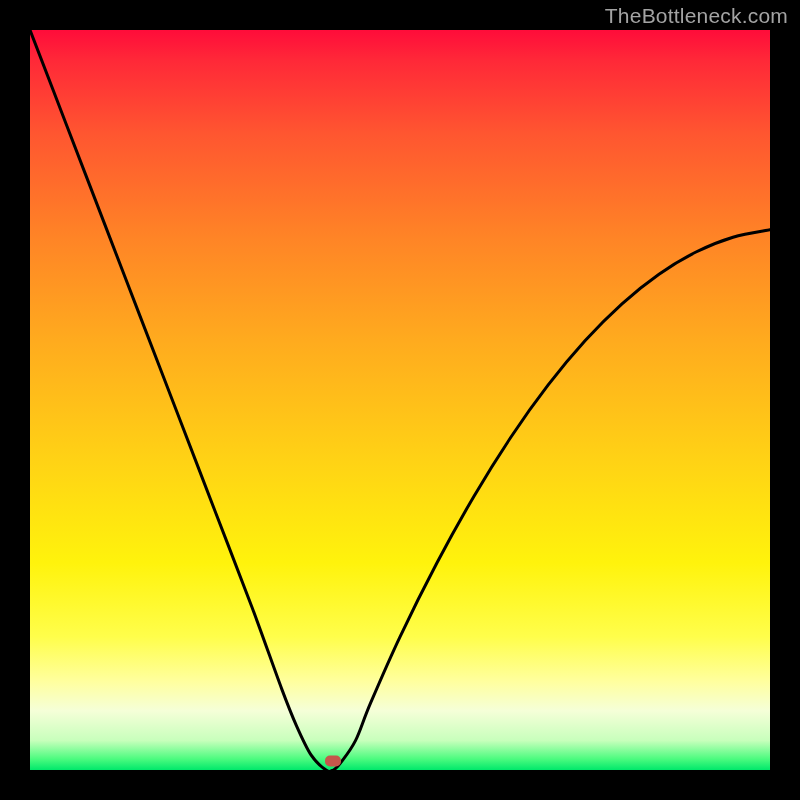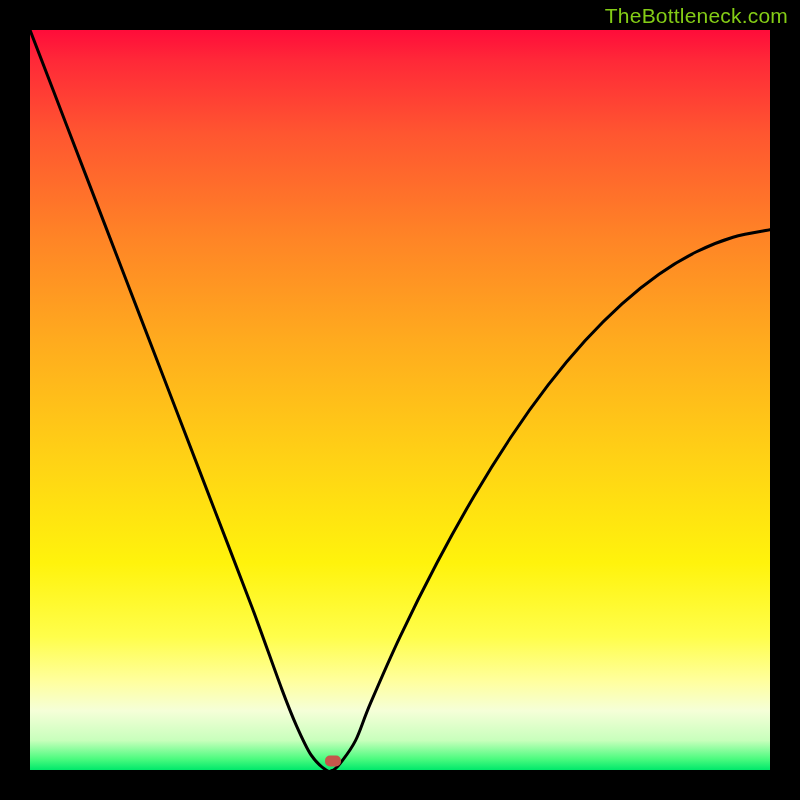--- a/index.html
+++ b/index.html
@@ -14,21 +14,21 @@
   .frame {
     position: relative;
     width: 800px;
     height: 800px;
     background: #000000;
   }
   .watermark {
     position: absolute;
     top: 4px;
     right: 12px;
-    color: #84cc16;
+    color: #a3a3a3;
     font-size: 21px;
     letter-spacing: 0.2px;
     font-weight: 500;
     z-index: 4;
     user-select: none;
   }
   .plot-area {
     position: absolute;
     left: 30px;
     top: 30px;

